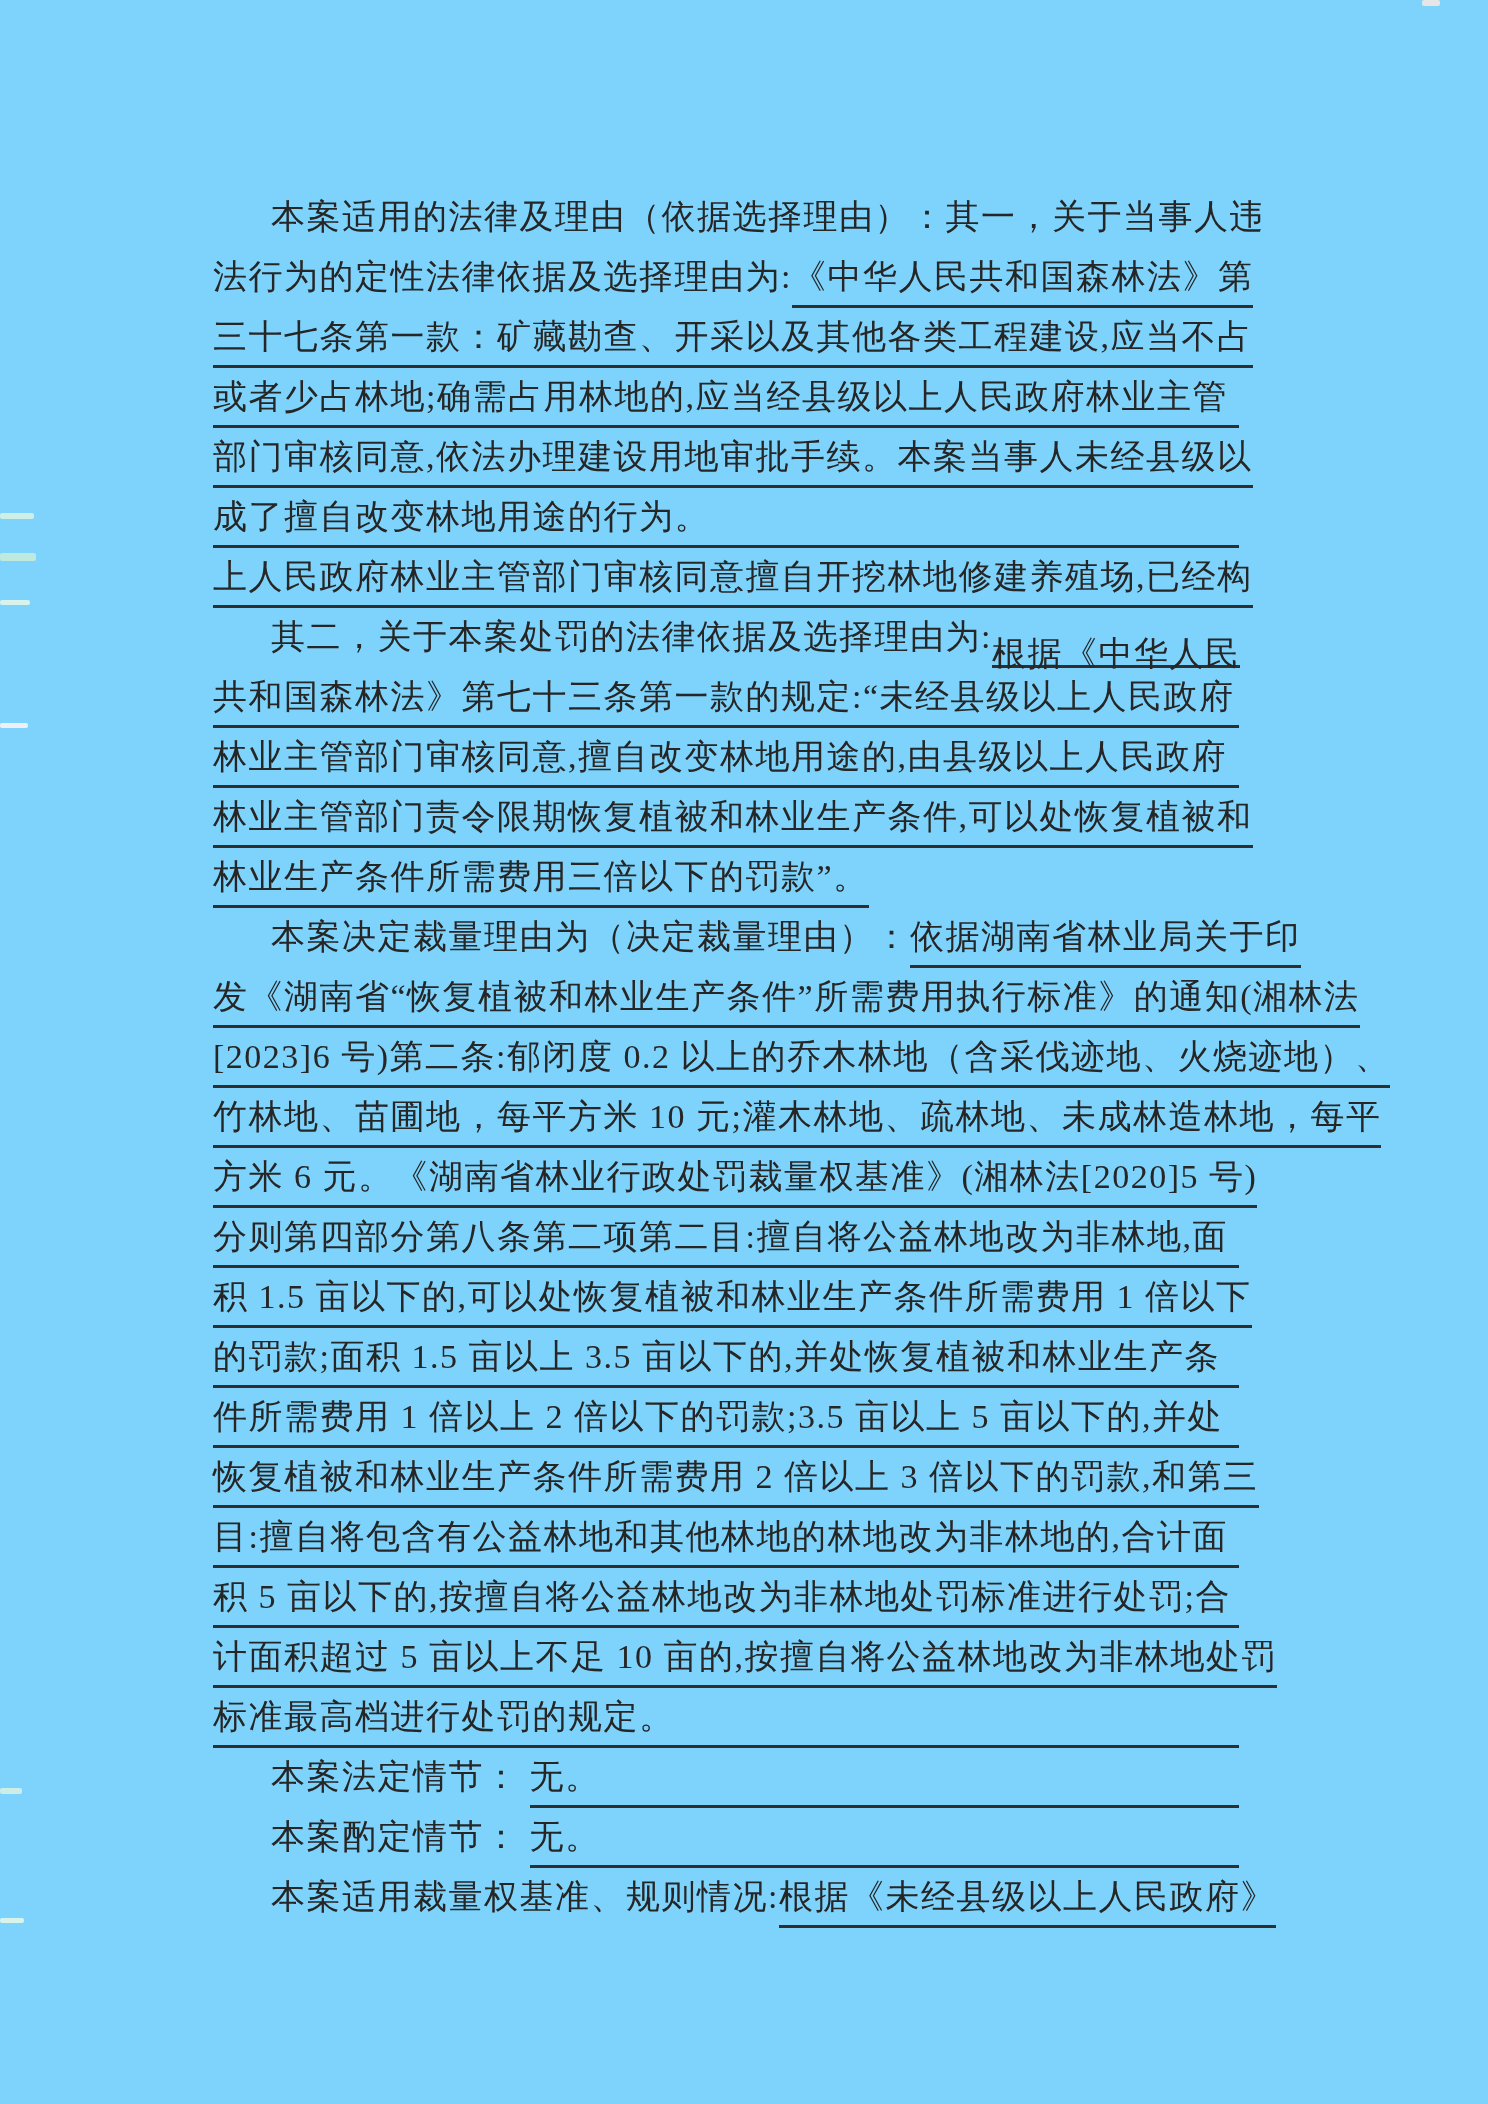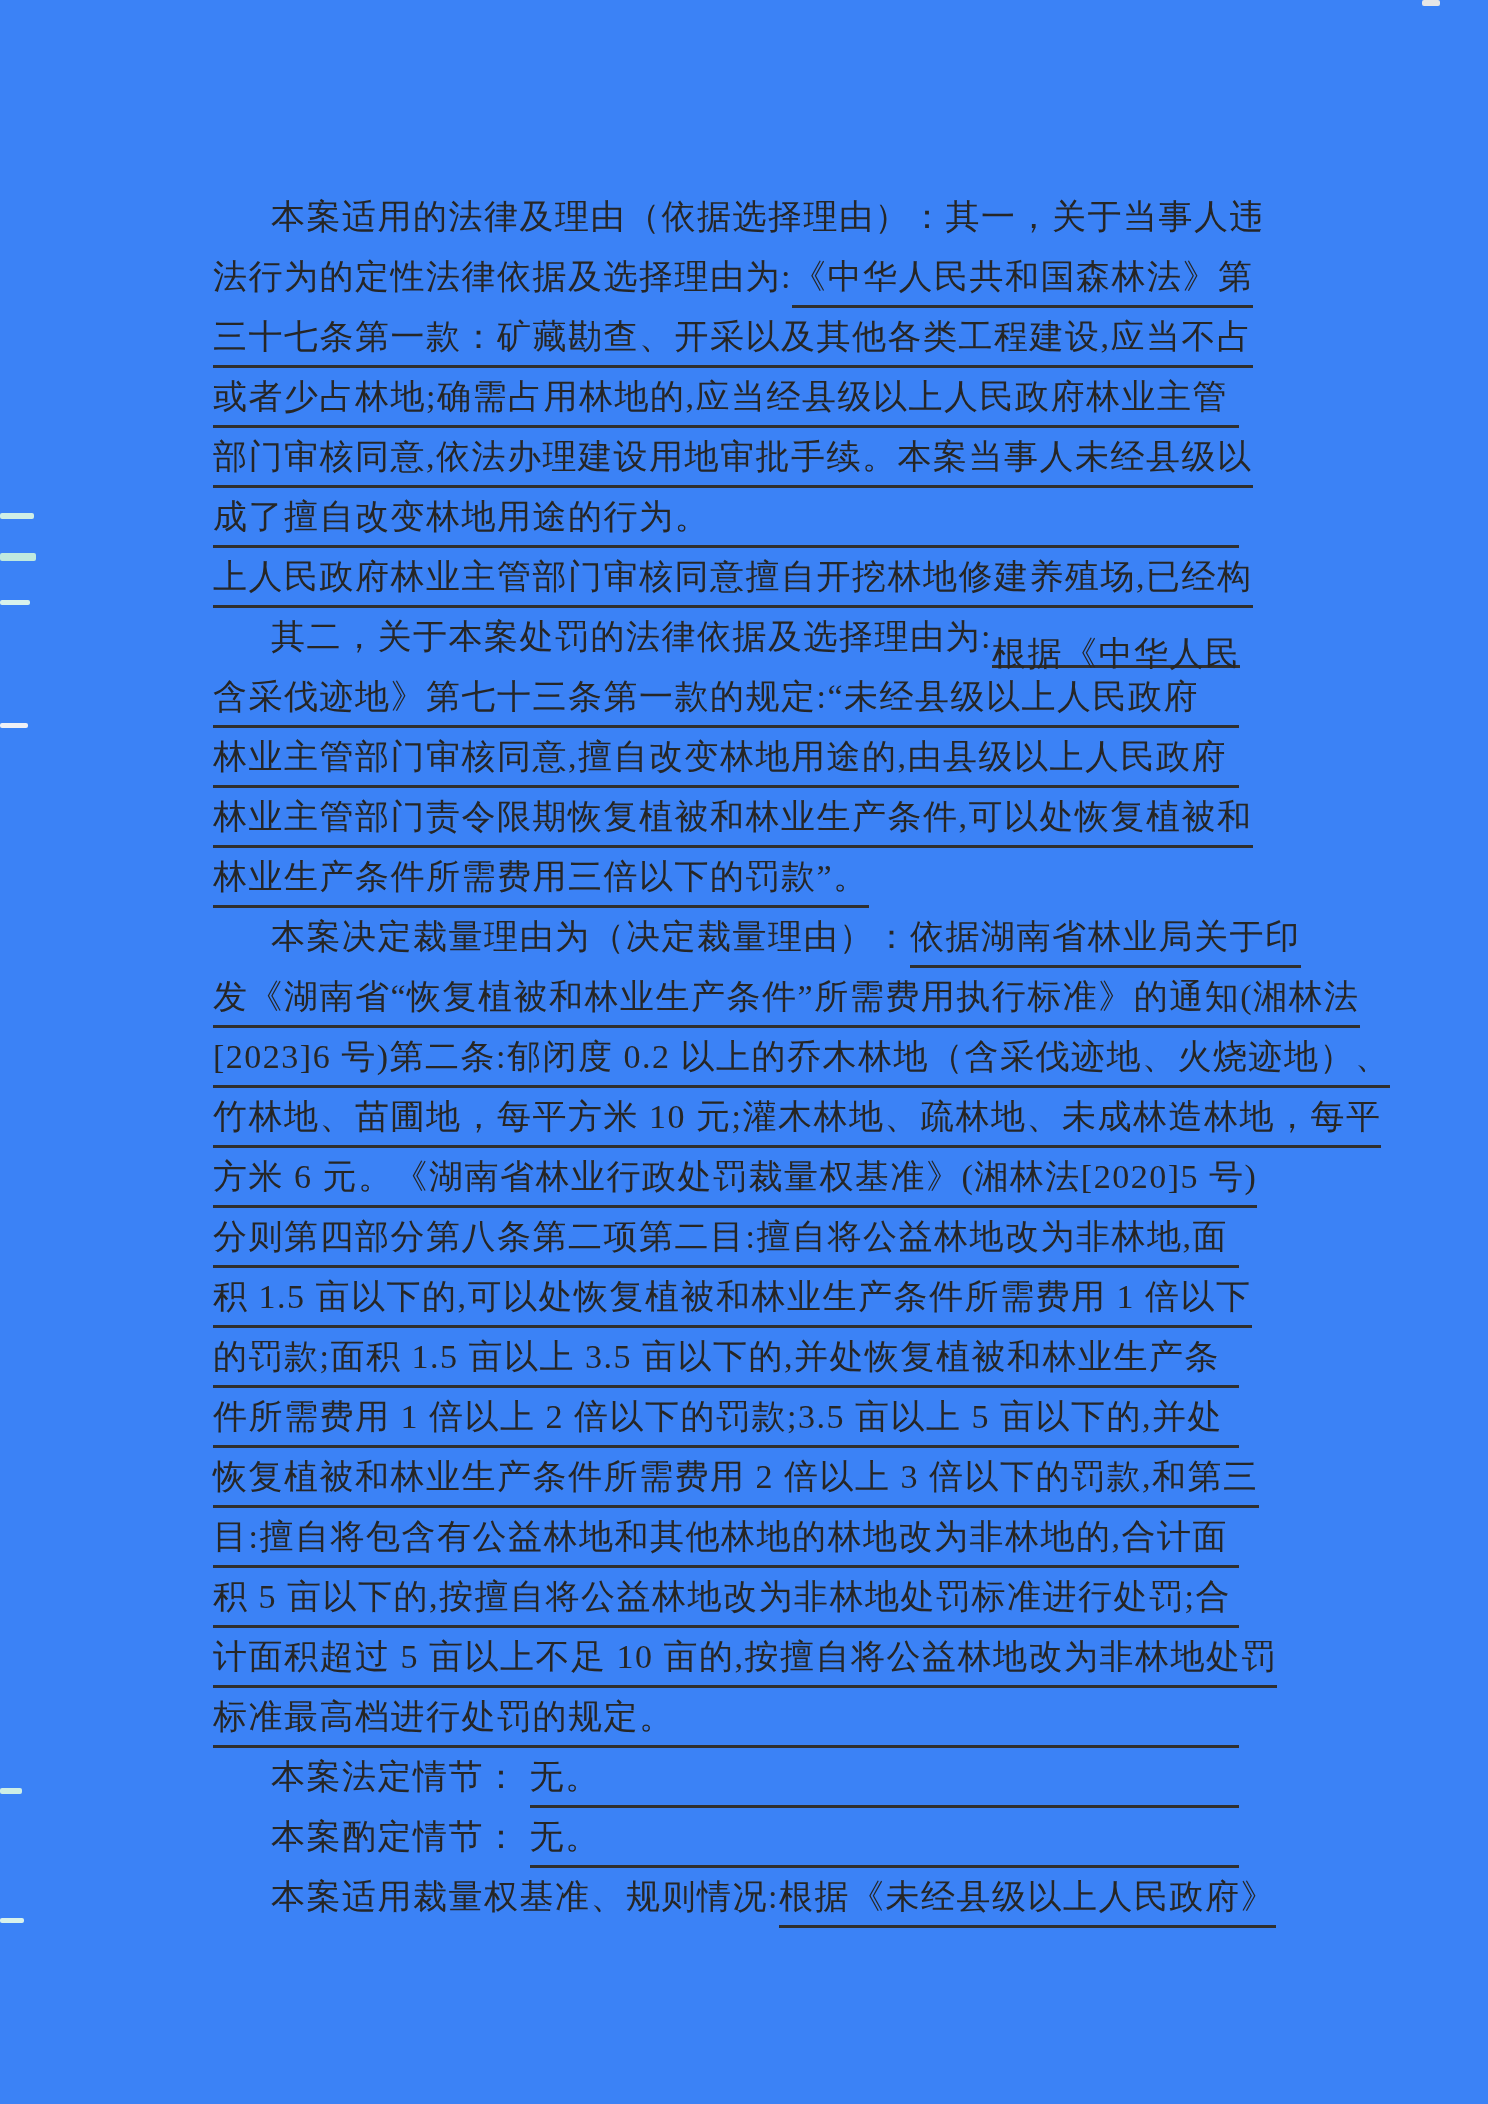--- a/index.html
+++ b/index.html
@@ -5,21 +5,21 @@
   html, body { margin: 0; padding: 0; }
   body {
     width: 1488px; height: 2104px;
     background: #ffffff;
     position: relative;
     overflow: hidden;
     font-family: "Liberation Serif", "DejaVu Serif", serif;
   }
   #page {
     position: absolute; inset: 0;
-    background: #3b82f6;
+    background: #7dd3fc;
   }
   #doc {
     position: absolute;
     left: 213px; top: 188px;
     width: 1026px;
   }
   .line {
     display: flex;
     height: 60px;
     align-items: stretch;
@@ -71,21 +71,21 @@
         <span class="seg u" style="border-bottom-color: rgb(47, 47, 47);">上人民政府林业主管部门审核同意擅自开挖林地修建养殖场,已经构</span>
         <span class="seg u fill" style="border-bottom-color: rgb(47, 47, 47);"></span>
       </div>
       <div class="line">
         <span class="ind"></span>
         <span class="seg">其二，关于本案处罚的法律依据及选择理由为:</span>
         <span class="seg u" style="border-bottom-color: rgb(47, 47, 47); margin-top: 17px;">根据《中华人民</span>
         <span class="seg u fill" style="border-bottom-color: rgb(47, 47, 47);"></span>
       </div>
       <div class="line">
-        <span class="seg u" style="border-bottom-color: rgb(47, 47, 47);">含采伐迹地》第七十三条第一款的规定:“未经县级以上人民政府</span>
+        <span class="seg u" style="border-bottom-color: rgb(47, 47, 47);">共和国森林法》第七十三条第一款的规定:“未经县级以上人民政府</span>
         <span class="seg u fill" style="border-bottom-color: rgb(47, 47, 47);"></span>
       </div>
       <div class="line">
         <span class="seg u" style="border-bottom-color: rgb(47, 47, 47);">林业主管部门审核同意,擅自改变林地用途的,由县级以上人民政府</span>
         <span class="seg u fill" style="border-bottom-color: rgb(47, 47, 47);"></span>
       </div>
       <div class="line">
         <span class="seg u" style="border-bottom-color: rgb(47, 47, 47); text-align: center;">林业主管部门责令限期恢复植被和林业生产条件,可以处恢复植被和</span>
         <span class="seg u fill" style="border-bottom-color: rgb(47, 47, 47);"></span>
       </div>

